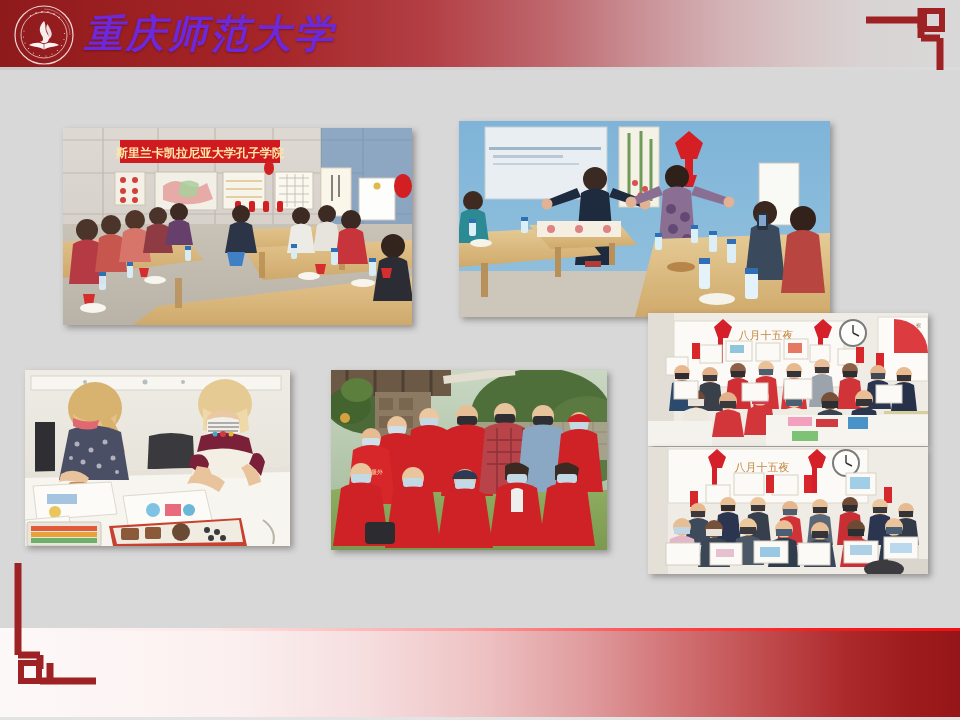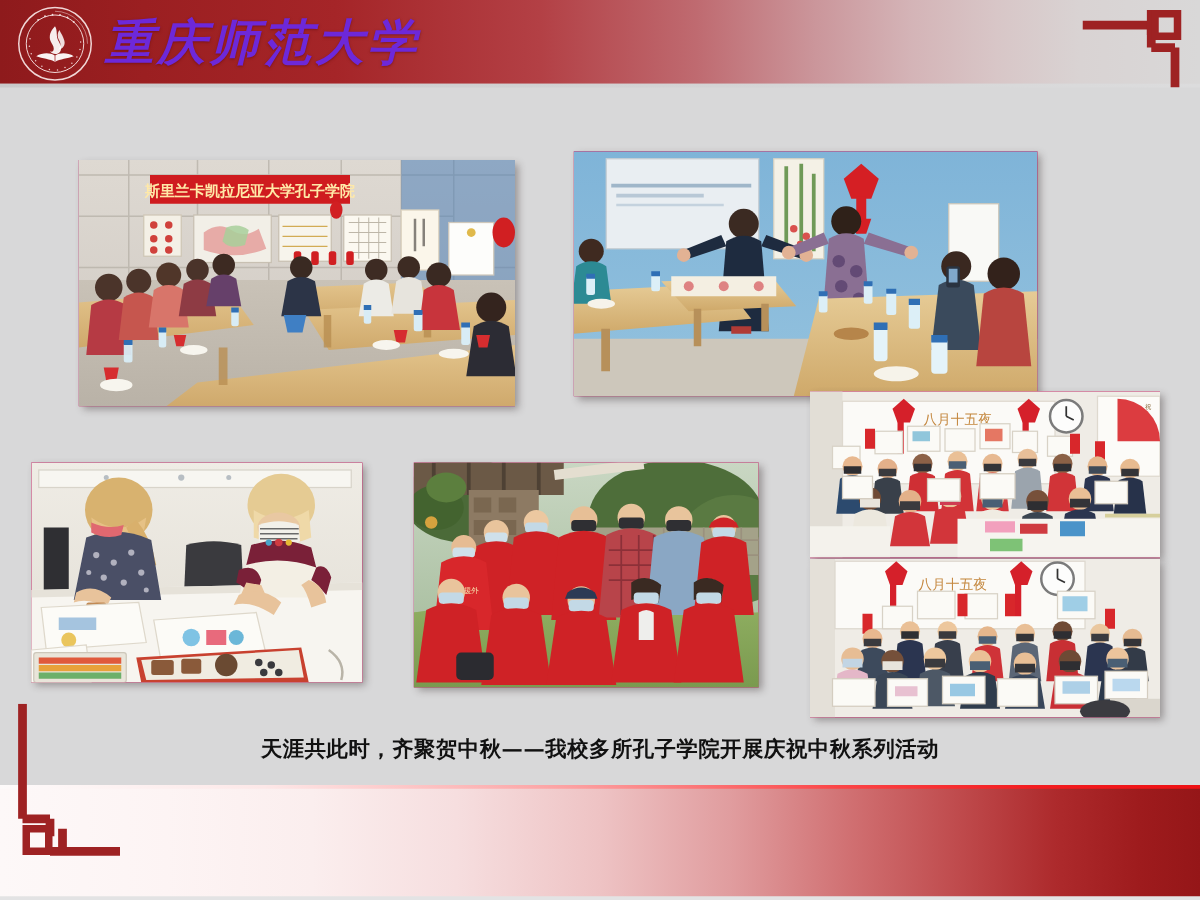--- a/index.html
+++ b/index.html
@@ -74,21 +74,21 @@
   .ornament-bl {
     position: absolute;
     left: 14px; top: 563px;
     width: 82px; height: 124px;
   }
 
   
   .photo {
     position: absolute;
     box-shadow: 3px 3px 6px rgba(60,50,50,.42);
-    background: #be185d;
+    background: #ffffff;
     overflow: hidden;
   }
   .photo .inner {
     position: absolute;
     inset: 0;
     overflow: hidden;
   }
 
   
   #photo-kelaniya { left: 63px; top: 128px; width: 349px; height: 197px; }
@@ -975,21 +975,20 @@
             <rect x="226" y="104" width="20" height="9" rx="3" fill="#c3d9e6"></rect>
             <path d="M216 118 q20 -11 40 0 l8 58 H208 Z" fill="#cf2226"></path>
             </g>
 
           <rect x="34" y="152" width="30" height="22" rx="4" fill="#2b2b30"></rect>
         </g>
       </svg>
     </div>
   </div>
 
-  <div class="caption">天涯共此时，齐聚贺中秋——我校多所孔子学院开展庆祝中秋系列活动</div>
 
   <div class="footer-band"></div>
   <div class="footer-topline"></div>
 
   <div class="ornament-bl">
     <svg viewBox="0 0 82 124" width="82" height="124" aria-hidden="true">
       <g fill="none" stroke="#9e2223" stroke-width="7">
         <path d="M4 0 V92"></path>
         <path d="M4 92 H26"></path>
         <path d="M26 92 V106"></path>

